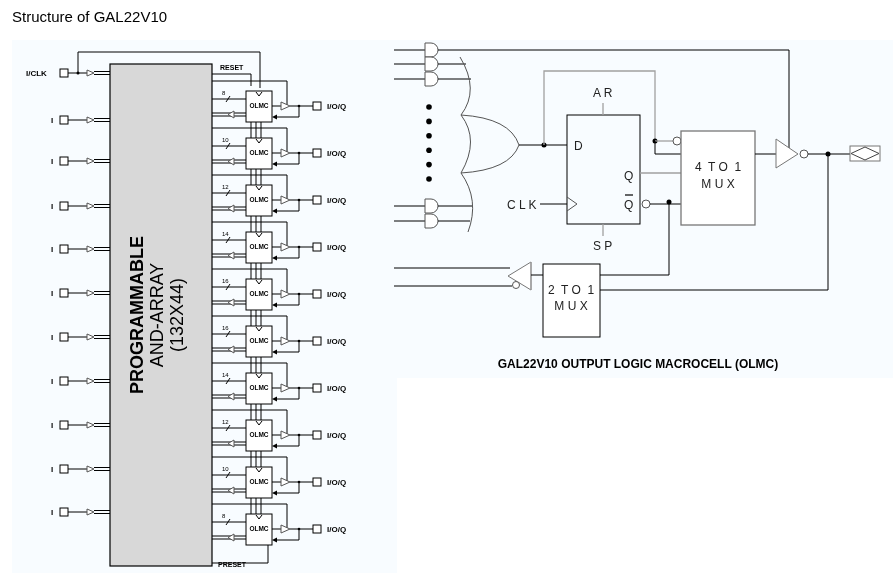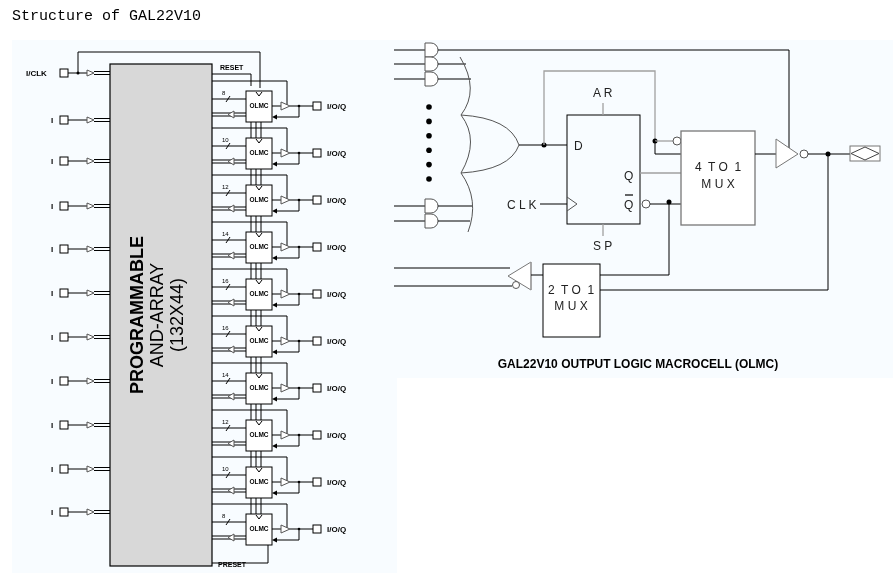--- a/index.html
+++ b/index.html
@@ -1,19 +1,19 @@
 <!DOCTYPE html>
 <html><head>
   <meta charset="utf-8">
   <style>
     html, body { margin: 0; padding: 0; background: #ffffff; }
     body { width: 893px; height: 585px; position: relative; overflow: hidden; }
     #page-title {
       position: absolute; left: 12px; top: 8px;
-      font-family: Liberation Mono, monospace;
+      font-family: Liberation Sans, sans-serif;
       font-size: 15px; color: #000;
     }
     #diagram { position: absolute; left: 0; top: 0; }
     svg text { font-family: "Liberation Sans", "DejaVu Sans", sans-serif; }
     .bold { font-weight: bold; }
   </style>
 </head>
 <body>
 
 <div id="page-title">Structure of GAL22V10</div>

